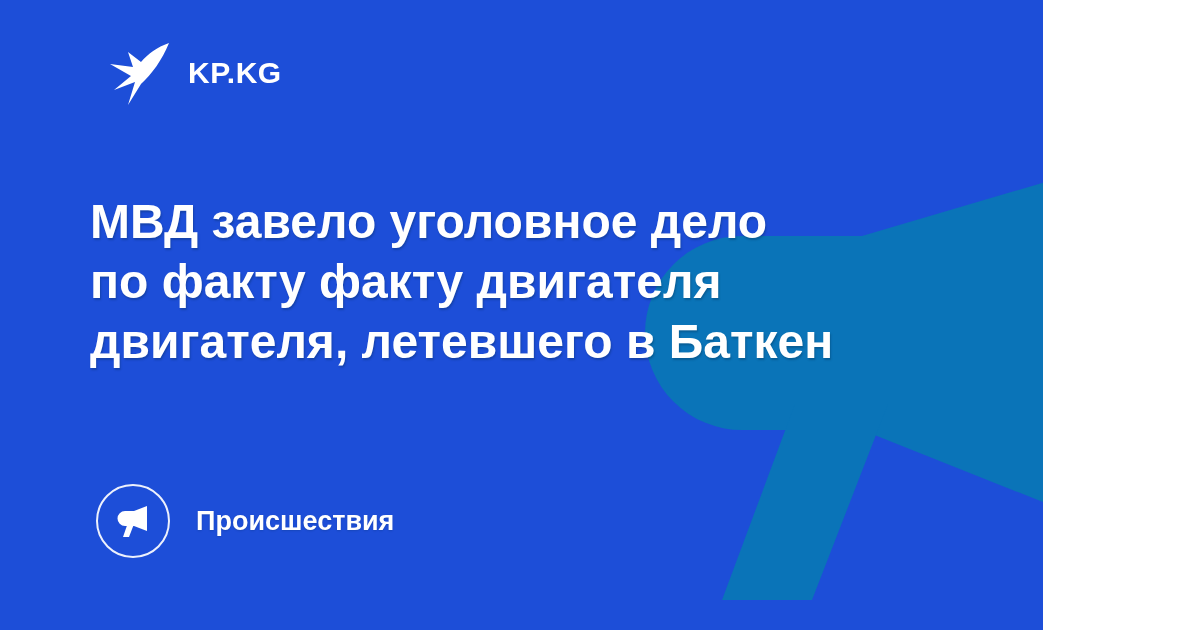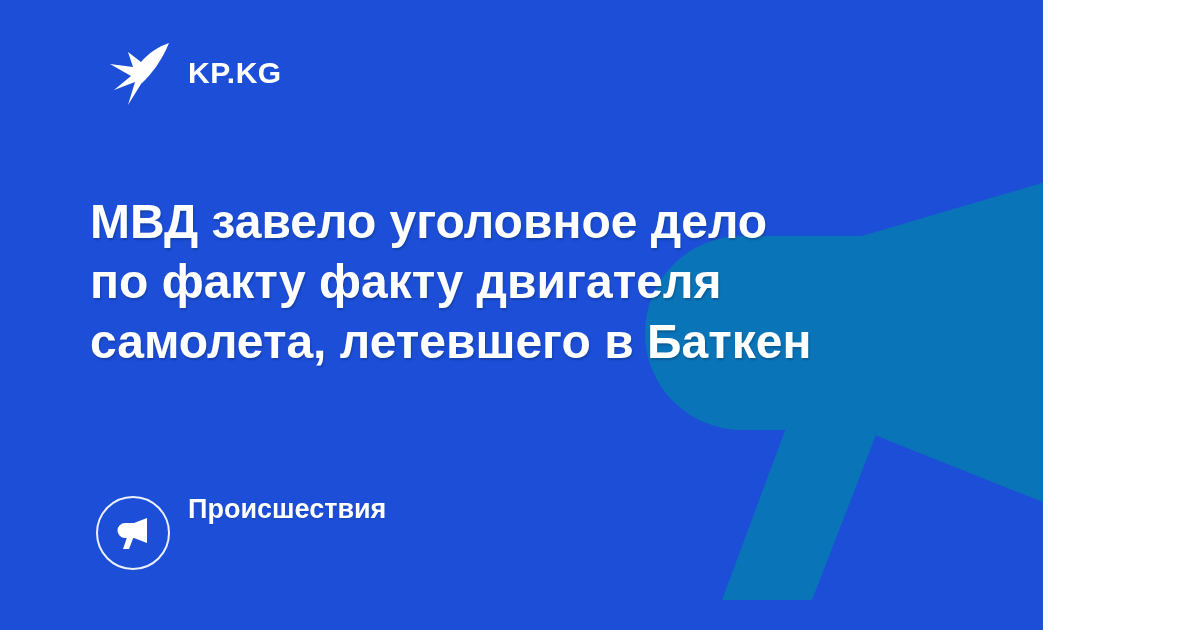--- a/index.html
+++ b/index.html
@@ -57,23 +57,24 @@
     font-weight:bold;
     line-height:60px;
     letter-spacing:0px;
     white-space:nowrap;
     text-shadow:1px 2px 2px rgba(0,40,70,0.30);
   }
 
   
   #category {
     position:absolute;
-    left:96px; top:496px;
+    left:96px; top:484px;
     display:flex;
-    gap:18px;
+    align-items:center;
+    gap:26px;
   }
   #category-circle {
     width:74px; height:74px;
     border:2px solid rgba(255,255,255,0.92);
     border-radius:50%;
     display:flex;
     align-items:center;
     justify-content:center;
     flex:0 0 auto;
   }
@@ -119,21 +120,21 @@
                  L 33 44
                  C 44 34 54 20 61 3 Z"></path>
       </g>
     </svg>
     <span id="logo-word">KP.KG</span>
   </div>
 
   <div id="headline">
     <span class="hl">МВД завело уголовное дело</span>
     <span class="hl">по факту факту двигателя</span>
-    <span class="hl">самолета, летевшего в Баткен</span>
+    <span class="hl">двигателя, летевшего в Баткен</span>
   </div>
 
   <div id="category">
     <span id="category-circle">
       <svg viewBox="0 0 38 38" aria-hidden="true">
         <g fill="#ffffff">
           <path d="M 20 9 L 33 4 L 33 29 L 20 24 Z"></path>
           <path d="M 11 9 L 21 9 L 21 24 L 11 24
                    A 7.5 7.5 0 0 1 11 9 Z"></path>
           <path d="M 13.5 22 L 20 22 L 15 35 L 9 35 Z"></path>

